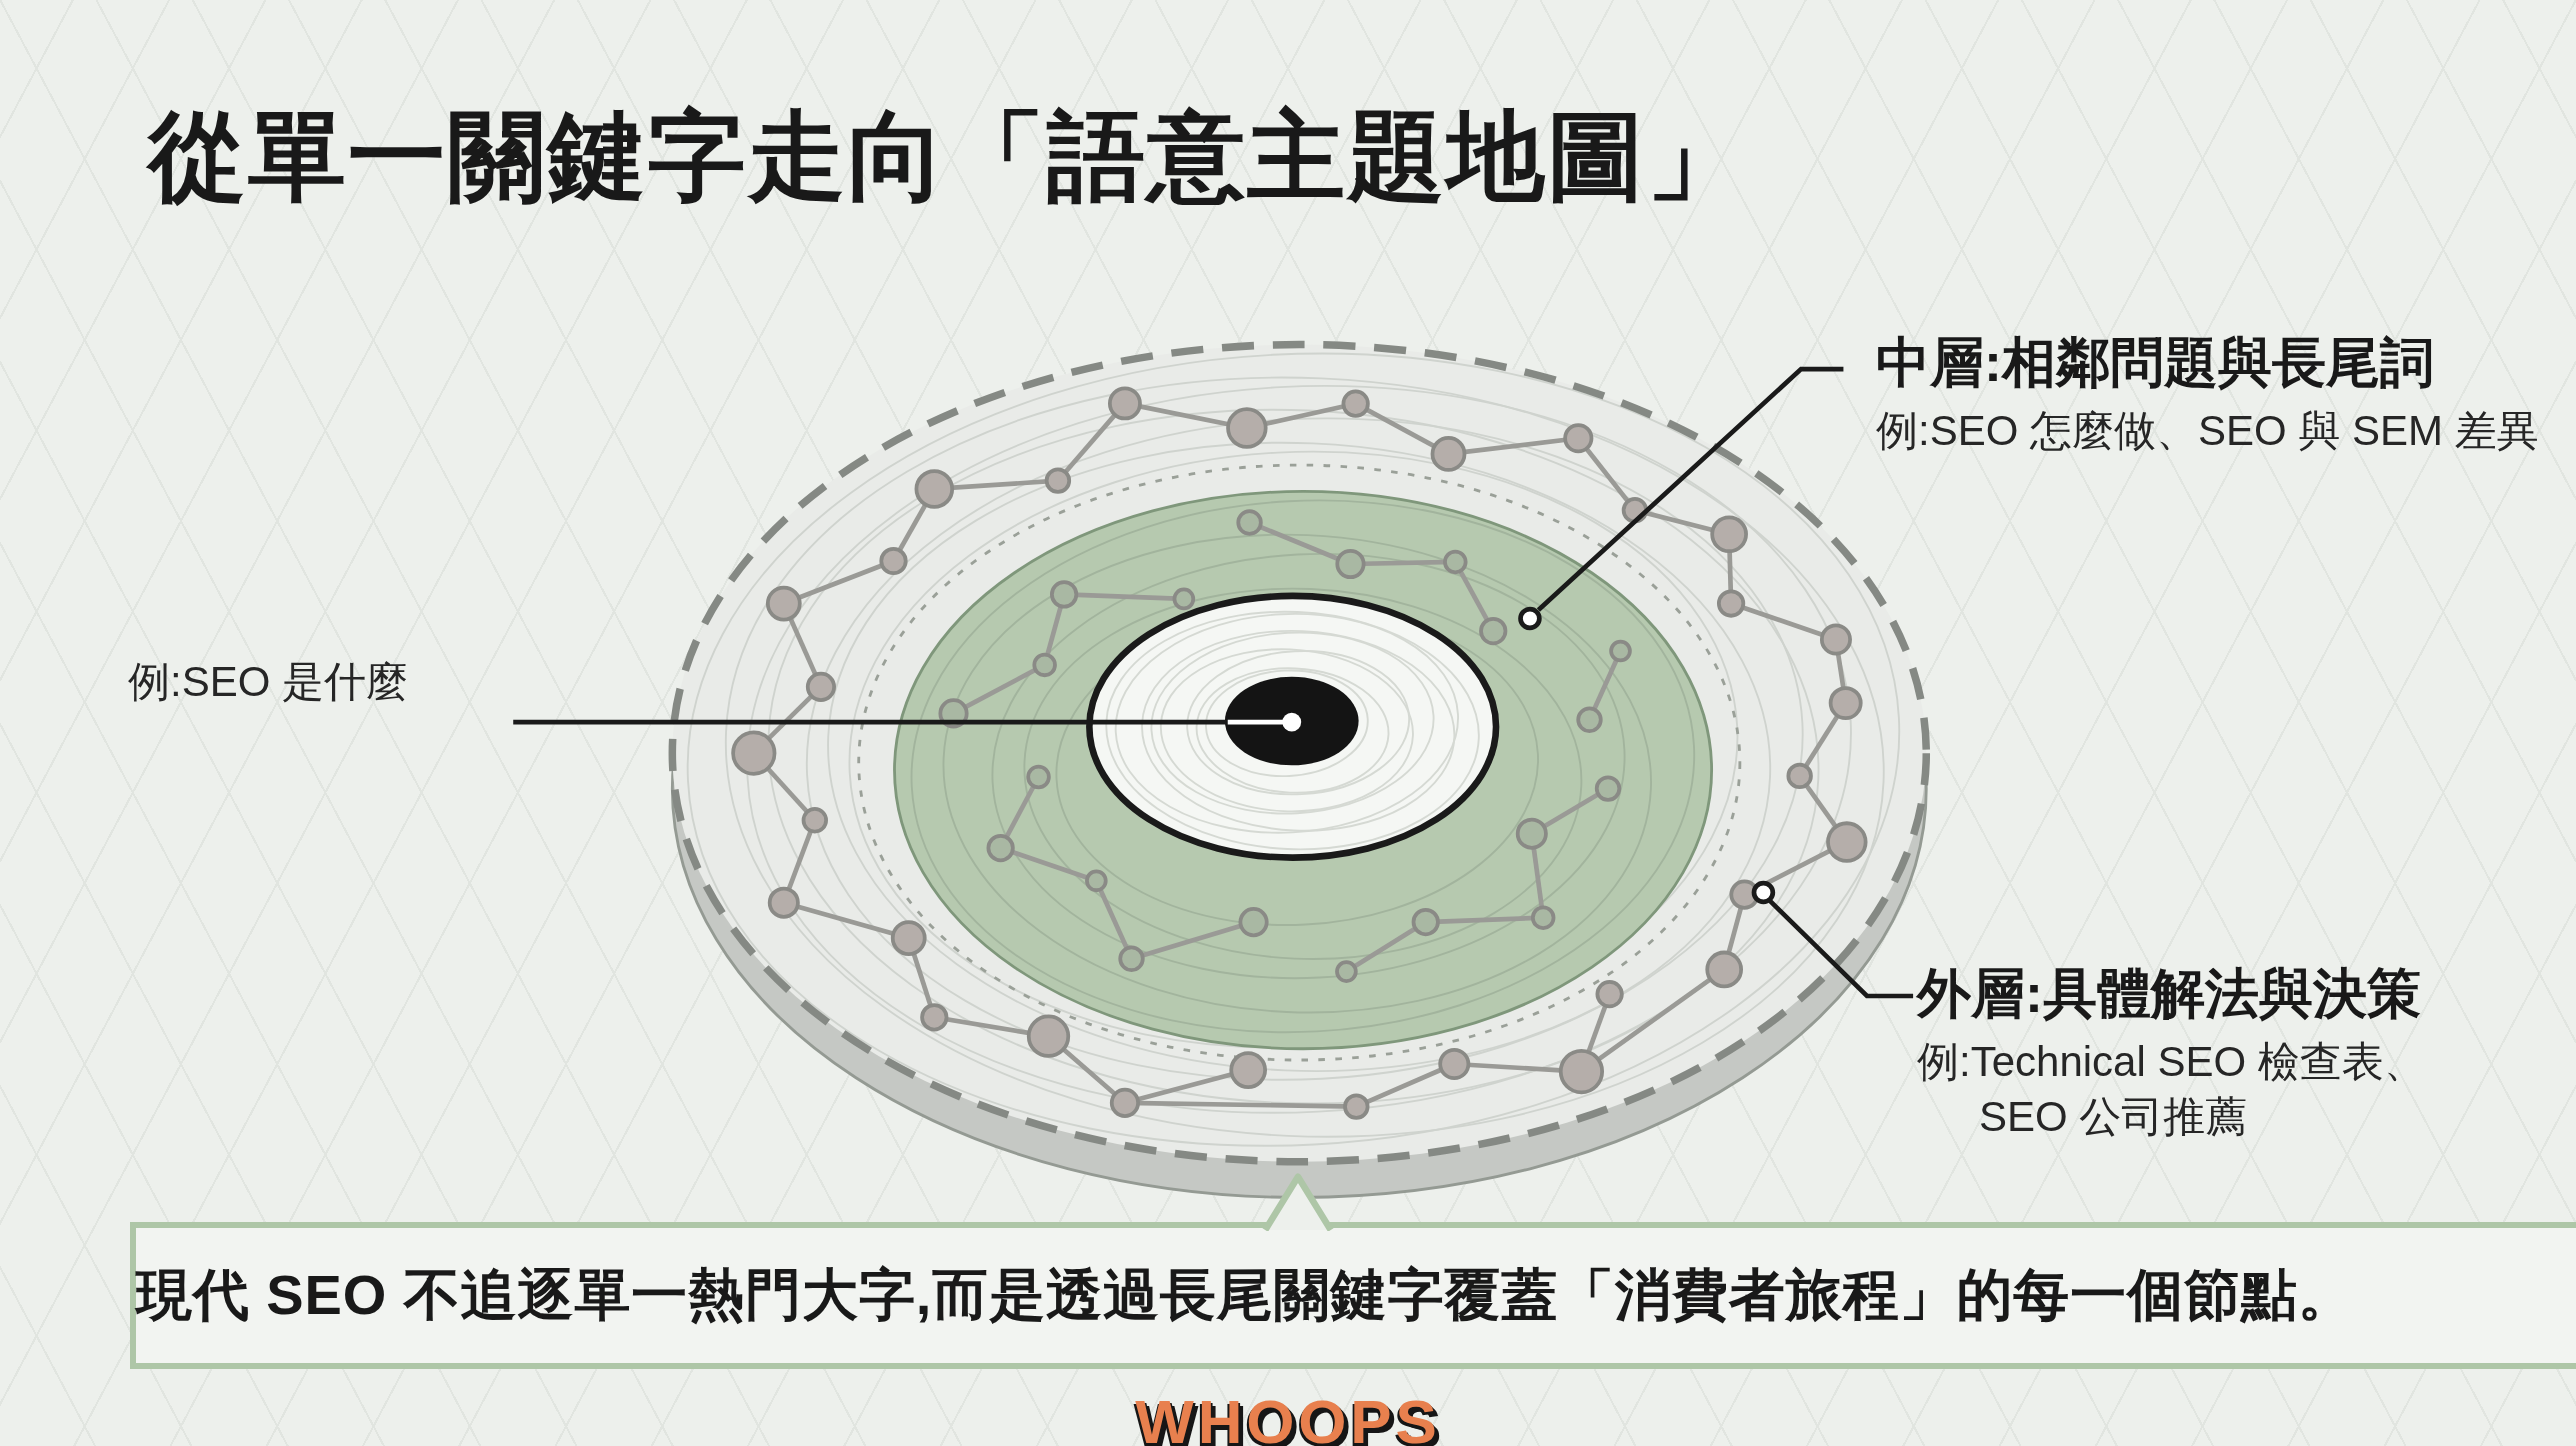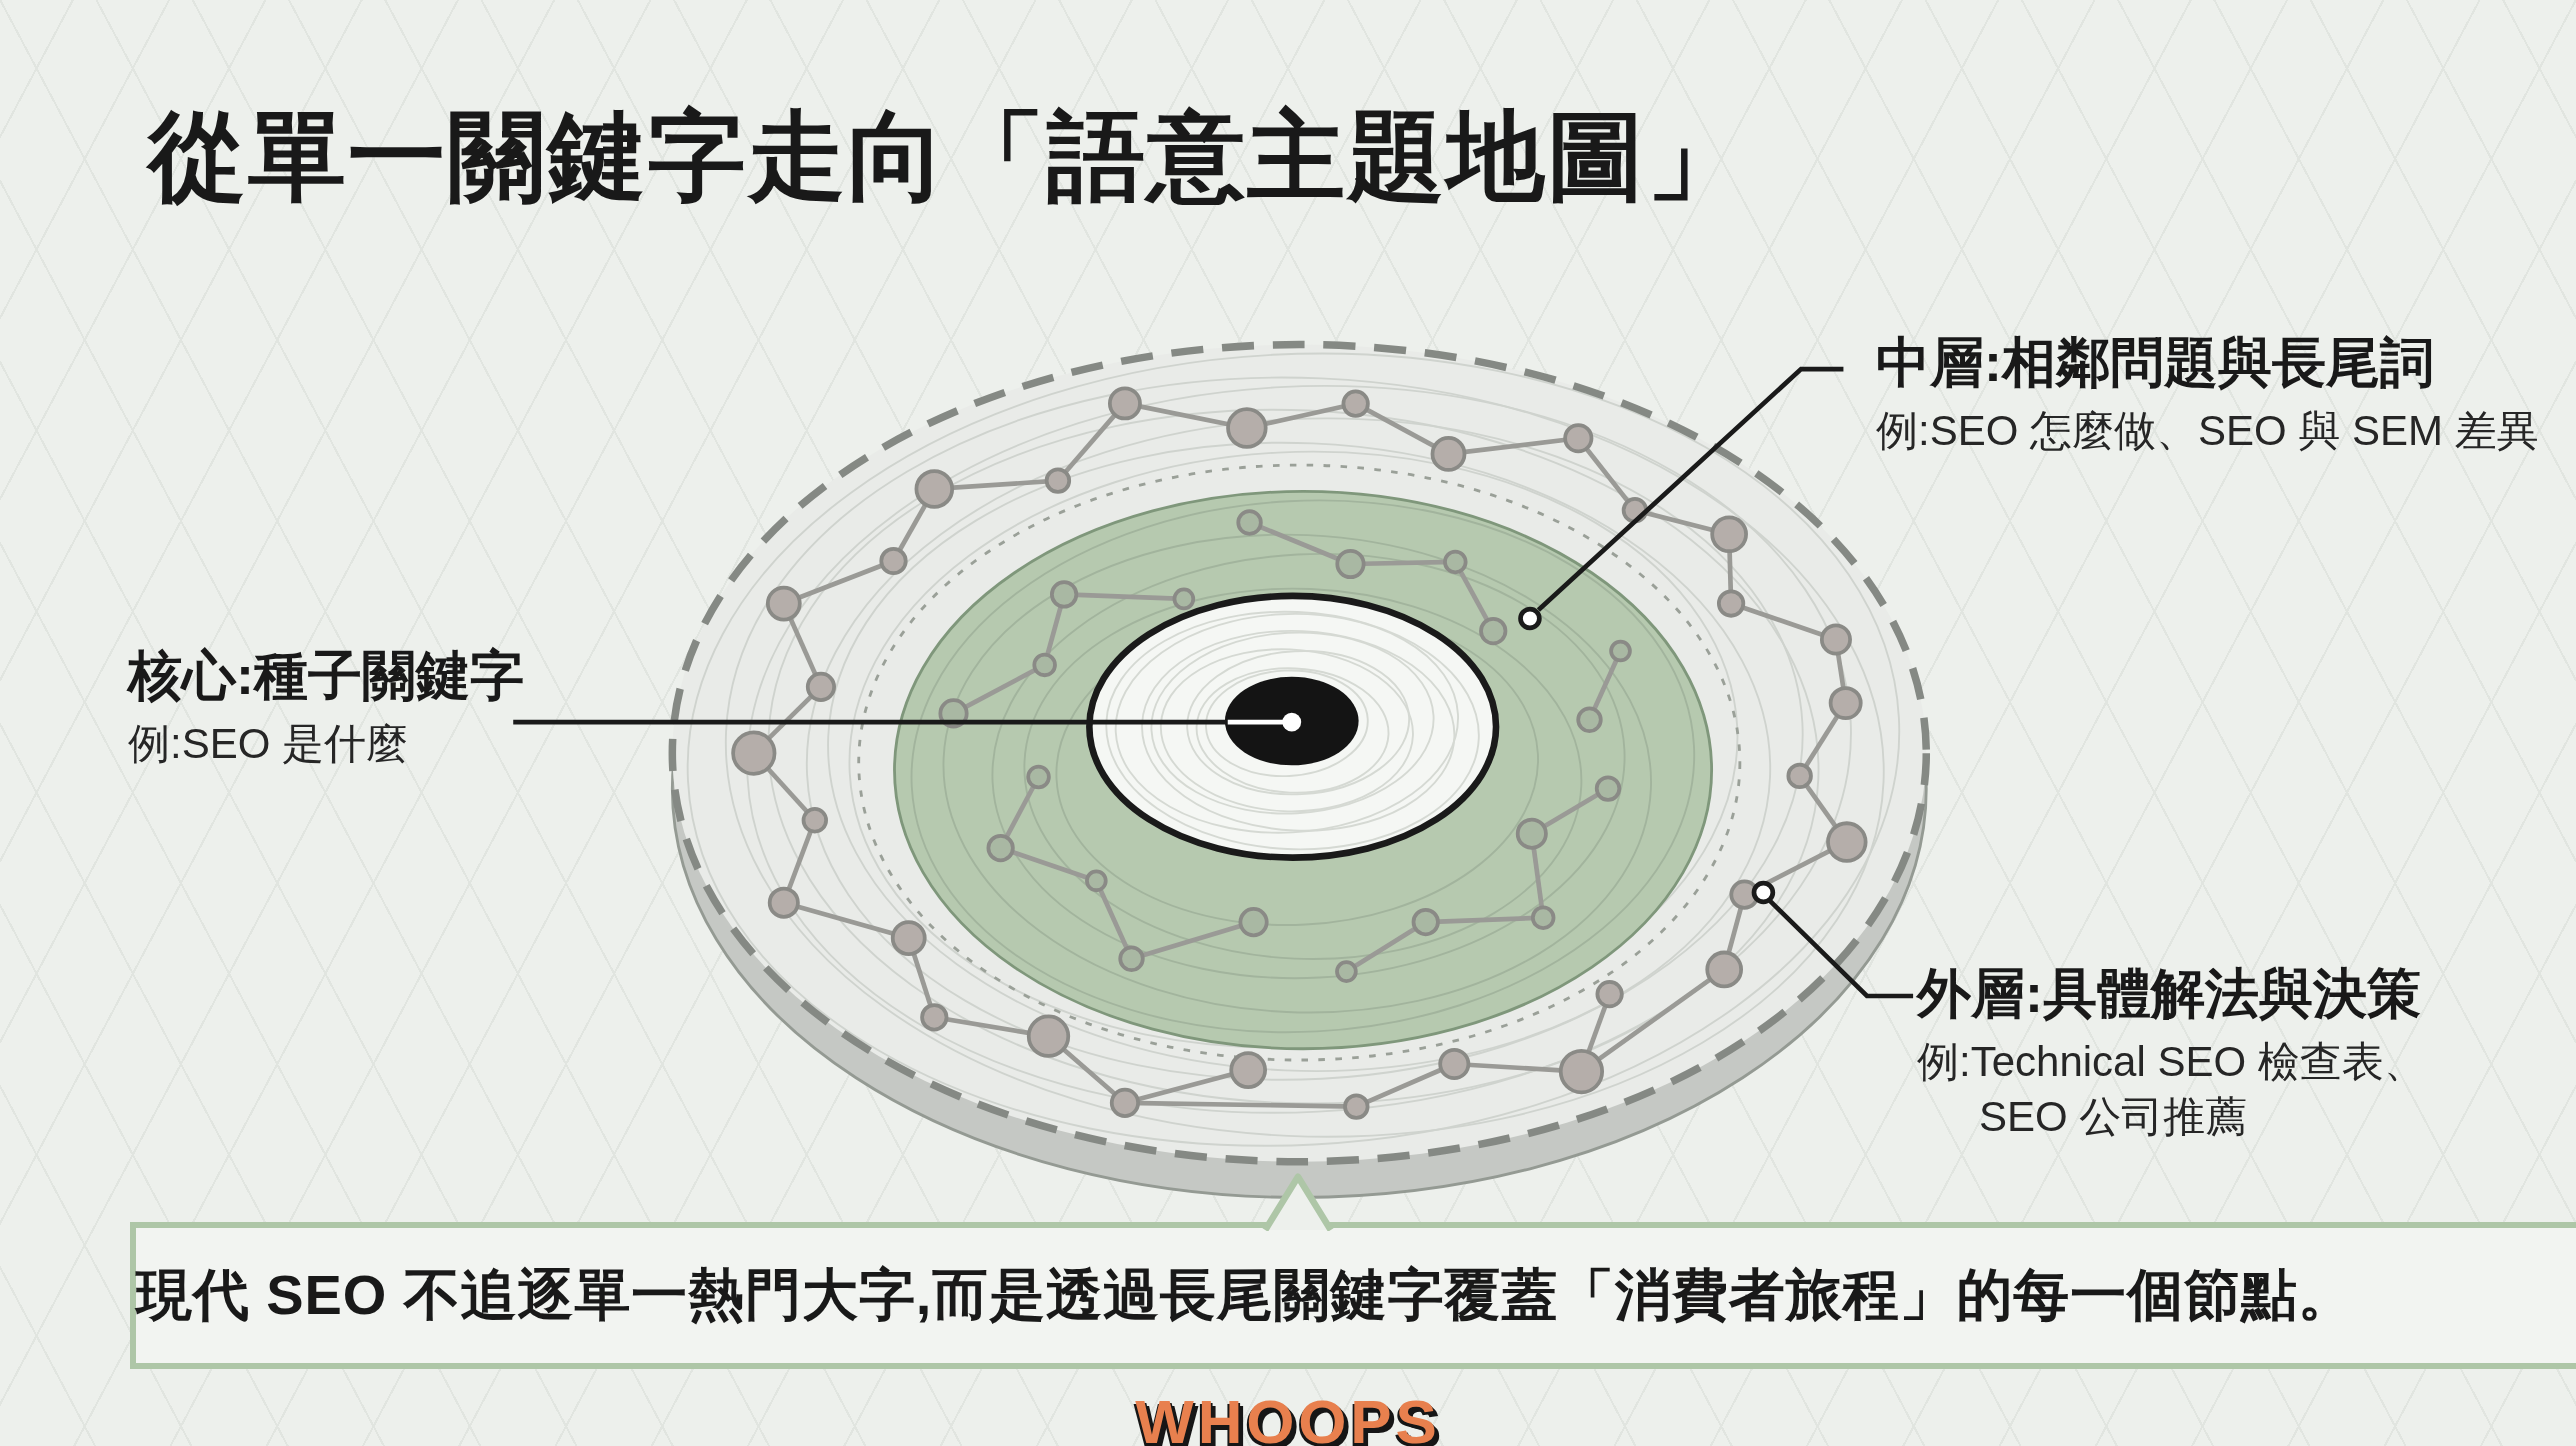--- a/index.html
+++ b/index.html
@@ -186,21 +186,20 @@
       <line x1="545" y1="767" x2="1306" y2="767" stroke="var(--callout)" stroke-width="5"></line>
       <line x1="1304" y1="767" x2="1366" y2="767" stroke="#ffffff" stroke-width="5"></line>
       <circle cx="1372" cy="767" r="10" fill="#ffffff"></circle>
       <polyline points="1634,648 1913,392 1958,392" fill="none" stroke="var(--callout)" stroke-width="5"></polyline>
       <circle cx="1625" cy="657" r="10" fill="#ffffff" stroke="var(--callout)" stroke-width="5"></circle>
       <polyline points="1880,957 1983,1058 2032,1058" fill="none" stroke="var(--callout)" stroke-width="5"></polyline>
       <circle cx="1873" cy="948" r="10" fill="#ffffff" stroke="var(--callout)" stroke-width="5"></circle>
     </svg>
 
   <div class="callout-label lbl-core">
-    <div class="lbl-title">核心:種子關鍵字</div>
     <div class="lbl-example">例:SEO 是什麼</div>
   </div>
 
   <div class="callout-label lbl-middle">
     <div class="lbl-title">中層:相鄰問題與長尾詞</div>
     <div class="lbl-example">例:SEO 怎麼做、SEO 與 SEM 差異</div>
   </div>
 
   <div class="callout-label lbl-outer">
     <div class="lbl-title">外層:具體解法與決策</div>

